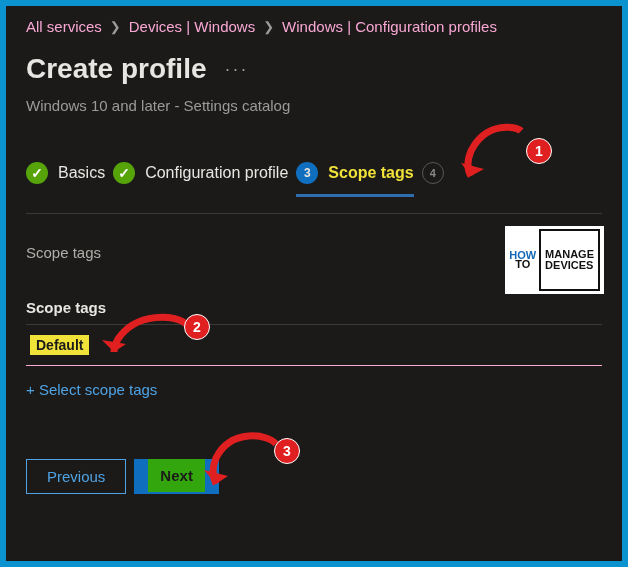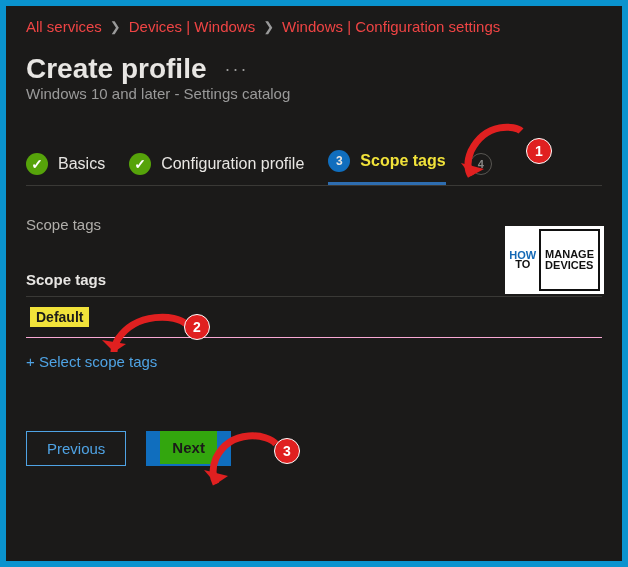--- a/index.html
+++ b/index.html
@@ -20,21 +20,21 @@
       overflow: hidden;
     }
     .breadcrumb {
       display: flex;
       align-items: center;
       gap: 8px;
       font-size: 15px;
       margin-bottom: 18px;
     }
     .breadcrumb a {
-      color: #ef4444;
+      color: #f9a8d4;
       text-decoration: none;
     }
     .bc-sep {
       color: #9a9a9a;
       font-size: 13px;
     }
     .title-row {
       display: flex;
       align-items: center;
       gap: 18px;
@@ -47,30 +47,30 @@
     }
     .title-more {
       color: #9a9a9a;
       font-size: 18px;
       letter-spacing: 2px;
       cursor: pointer;
     }
     .subtitle {
       color: #9a9a9a;
       font-size: 15px;
-      margin-top: 0;
+      margin-top: 12px;
       margin-bottom: 48px;
     }
     .wizard {
       display: flex;
-      align-items: flex-end;
-      gap: 24px;
+      align-items: flex-start;
+      gap: 8px;
       margin-bottom: 30px;
       border-bottom: 1px solid #3a3936;
-      padding-bottom: 0;
+      padding-bottom: 16px;
     }
     .wstep {
       display: flex;
       align-items: center;
       gap: 10px;
       padding-bottom: 10px;
       position: relative;
     }
     .wstep.active {
       border-bottom: 3px solid #2e6db0;
@@ -133,21 +133,21 @@
     }
     .add-link {
       color: #4fa3e4;
       font-size: 15px;
       margin-top: 15px;
       cursor: pointer;
       display: inline-block;
     }
     .button-bar {
       display: flex;
-      gap: 20px;
+      gap: 8px;
       margin-top: 60px;
     }
     .btn {
       padding: 8px 20px;
       font-size: 15px;
       cursor: pointer;
       border: none;
       font-family: inherit;
     }
     .btn-prev {
@@ -212,21 +212,21 @@
 </head>
 <body>
 
 <div class="container">
 
   <div class="breadcrumb">
     <a href="#">All services</a>
     <span class="bc-sep">❯</span>
     <a href="#">Devices | Windows</a>
     <span class="bc-sep">❯</span>
-    <a href="#">Windows | Configuration settings</a>
+    <a href="#">Windows | Configuration profiles</a>
   </div>
 
   <div class="title-row">
     <div class="title">Create profile</div>
     <div class="title-more">···</div>
   </div>
   <div class="subtitle">Windows 10 and later - Settings catalog</div>
 
   <div class="wizard">
     <div class="wstep">

